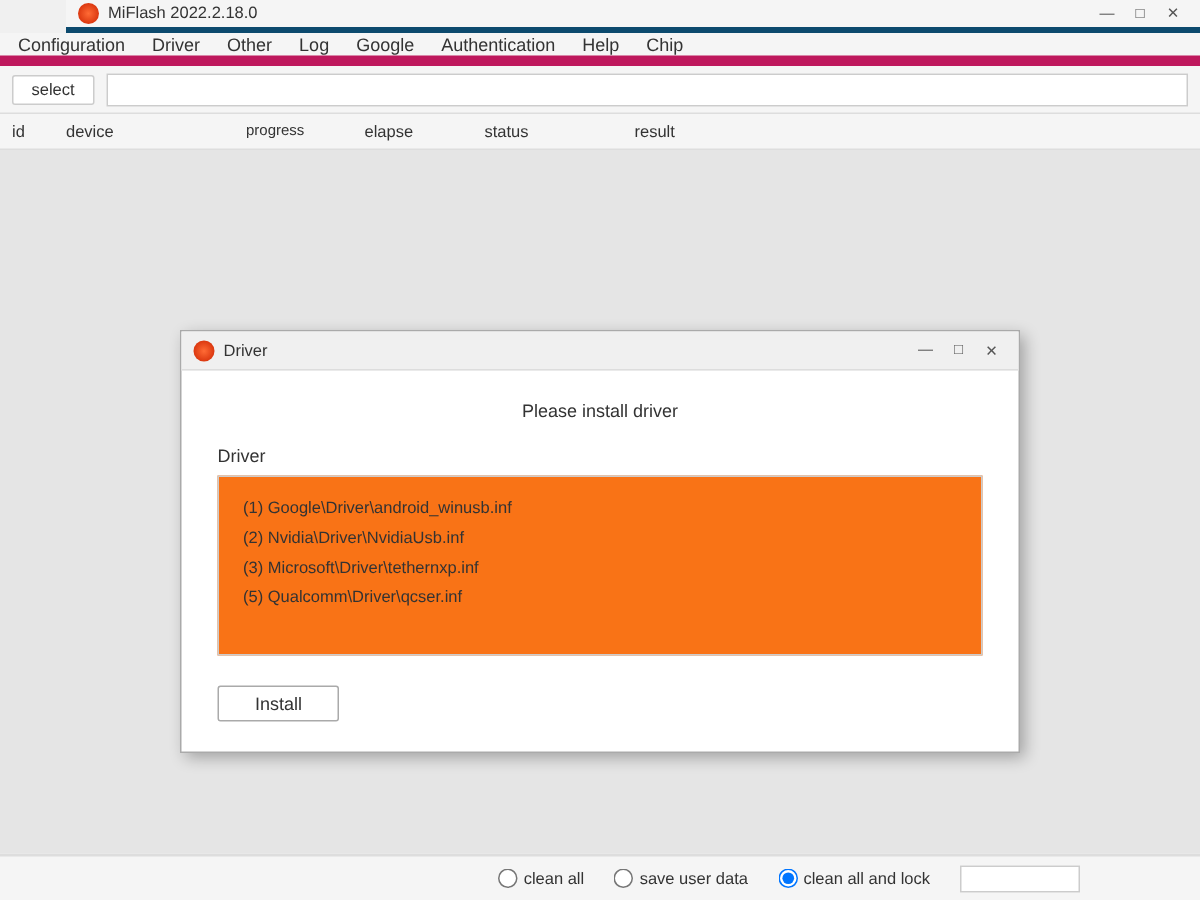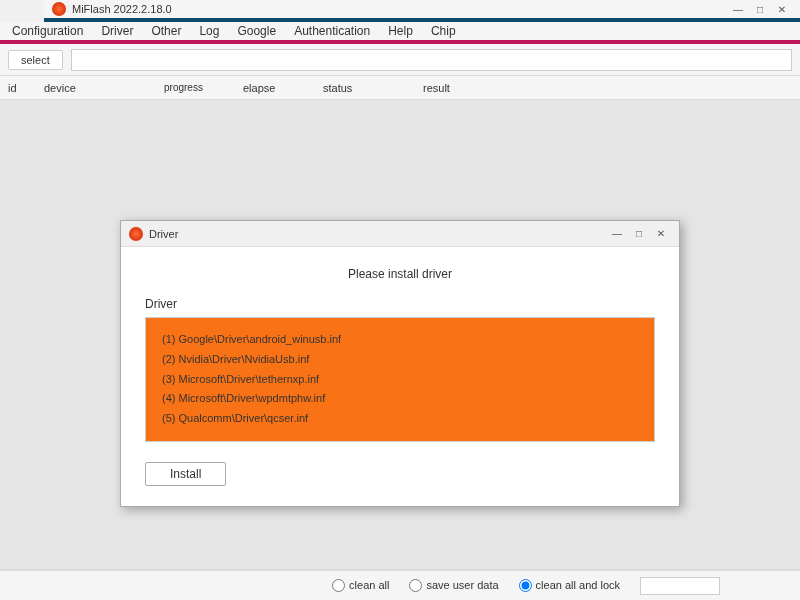--- a/index.html
+++ b/index.html
@@ -56,21 +56,21 @@
       justify-content: center;
     }
 
     
     .menu-bar {
       background: #f5f5f5;
       height: 22px;
       display: flex;
       align-items: center;
       padding: 0 4px;
-      border-bottom: 4px solid #be185d;
+      border-bottom: 7px solid #be185d;
       gap: 2px;
     }
     .menu-item {
       padding: 2px 8px;
       font-size: 12px;
       color: #333;
       cursor: pointer;
       border-radius: 2px;
     }
 
@@ -152,21 +152,21 @@
       border-top: 1px solid #ddd;
       display: flex;
       align-items: center;
       padding: 0 16px;
       gap: 20px;
       justify-content: flex-end;
       padding-right: 80px;
     }
     .radio-group {
       display: flex;
-      align-items: flex-start;
+      align-items: center;
       gap: 4px;
     }
     .radio-group input[type="radio"] {
       cursor: pointer;
     }
     .radio-label {
       font-size: 11px;
       color: #333;
     }
 
@@ -326,21 +326,20 @@
         <button class="dialog-btn close">✕</button>
       </div>
     </div>
     <div class="dialog-body">
       <div class="dialog-heading">Please install driver</div>
       <div class="driver-group-label">Driver</div>
       <div class="driver-list-box">
         <p>(1) Google\Driver\android_winusb.inf</p>
         <p>(2) Nvidia\Driver\NvidiaUsb.inf</p>
         <p>(3) Microsoft\Driver\tethernxp.inf</p>
-        <p>(4) Microsoft\Driver\wpdmtphw.inf</p>
         <p>(5) Qualcomm\Driver\qcser.inf</p>
       </div>
       <button class="install-btn">Install</button>
     </div>
   </div>
 </div>
 
 <div class="bottom-bar">
   <div class="radio-group">
     <input type="radio" name="flash-option" id="clean_all" style="">

